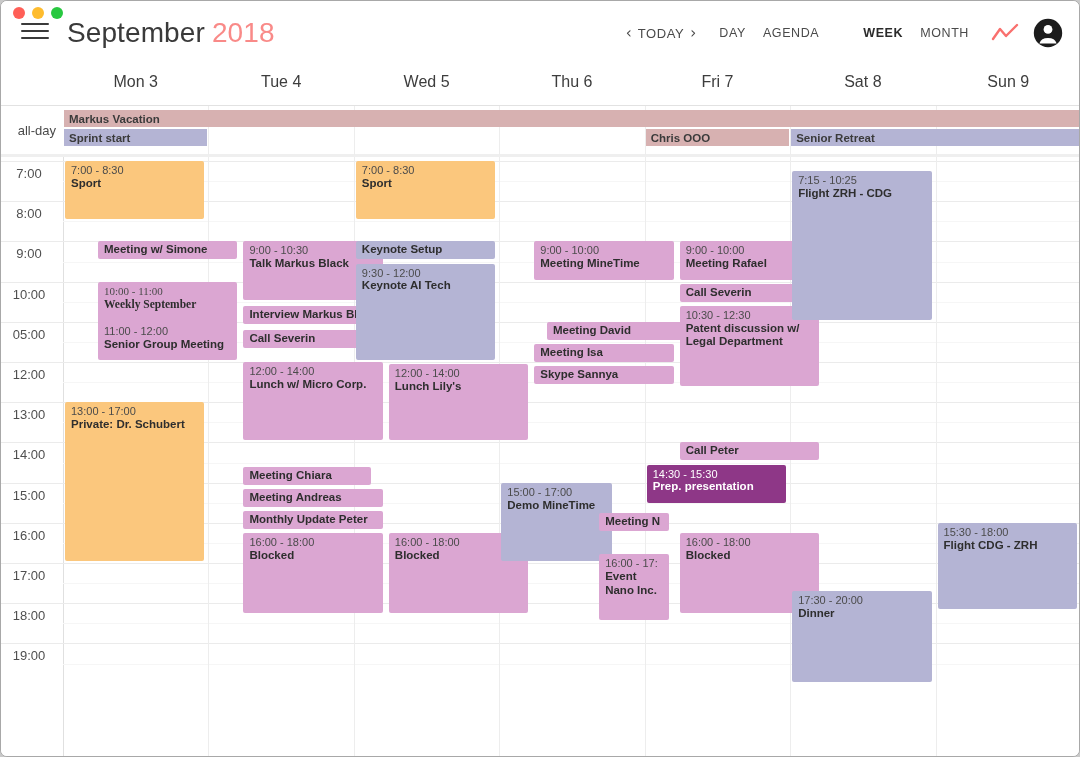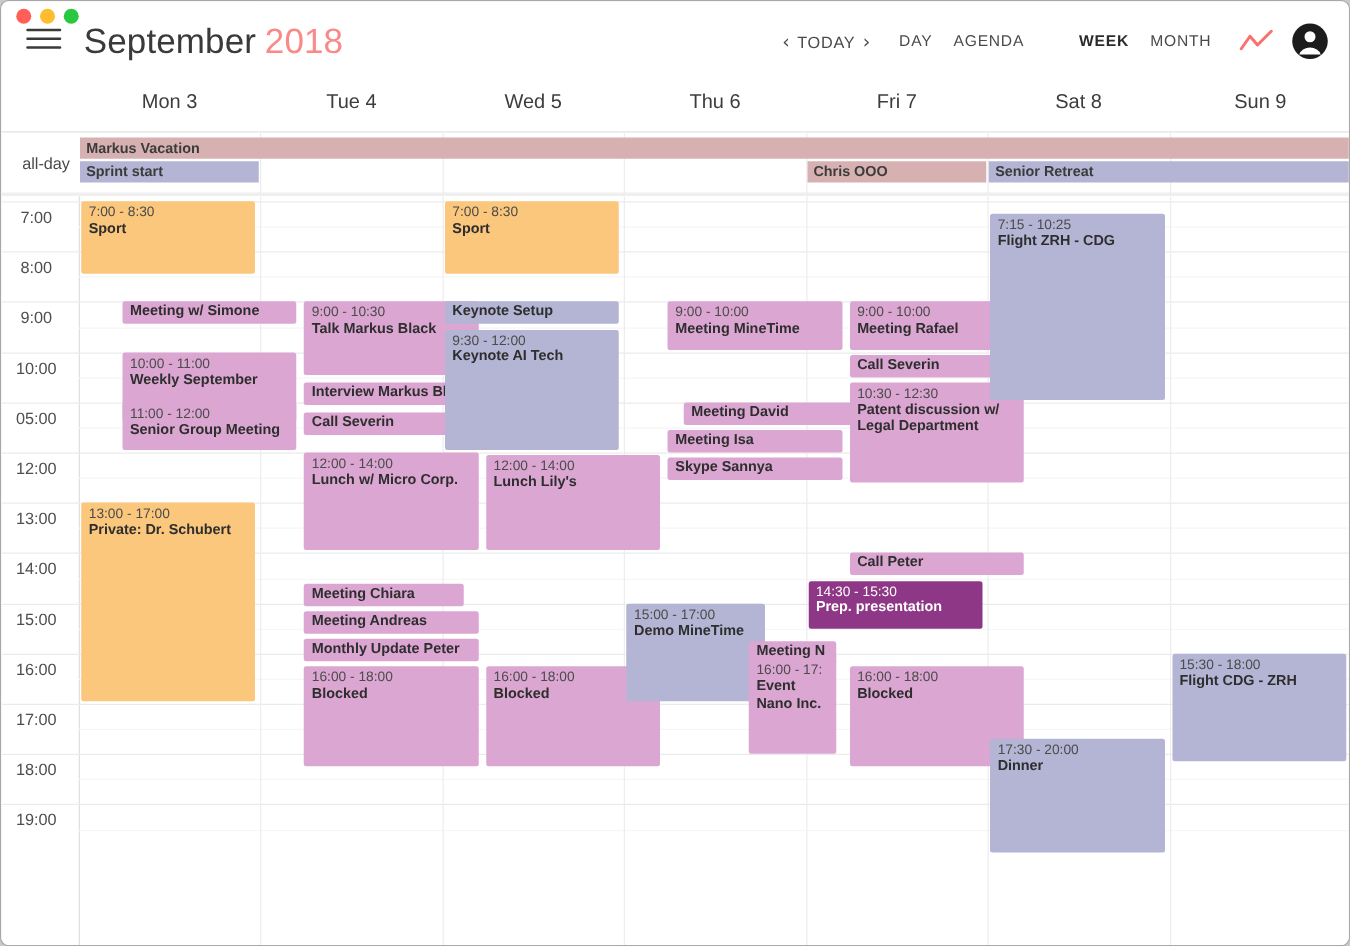--- a/index.html
+++ b/index.html
@@ -259,21 +259,21 @@
       <div class="col-line" style="left: 643.714px;"></div>
       <div class="col-line" style="left: 789.143px;"></div>
       <div class="col-line" style="left: 934.571px;"></div>
       <div class="evt c-org" style="left: 64px; width: 139.429px; top: 4px; height: 58.3px; z-index: 2;">
         <span class="t">7:00 - 8:30</span>
         <span class="n">Sport</span>
       </div>
       <div class="evt c-pink compact" style="left: 64px; width: 139.429px; top: 84.4px; height: 18.1px; z-index: 2;">
         <span class="n">Meeting w/ Simone</span>
       </div>
-      <div class="evt c-pink" style="left: 64px; width: 139.429px; top: 124.6px; height: 55px; z-index: 2;">
+      <div class="evt c-pink" style="left: 64px; width: 139.429px; top: 124.6px; height: 55px; z-index: 2; font-family: Liberation Serif, serif;">
         <span class="t">10:00 - 11:00</span>
         <span class="n">Weekly September</span>
       </div>
       <div class="evt c-pink" style="left: 64px; width: 139.429px; top: 164.8px; height: 38.2px; z-index: 2;">
         <span class="t">11:00 - 12:00</span>
         <span class="n">Senior Group Meeting</span>
       </div>
       <div class="evt c-org" style="left: 64px; width: 139.429px; top: 245.2px; height: 158.8px; z-index: 2;">
         <span class="t">13:00 - 17:00</span>
         <span class="n">Private: Dr. Schubert</span>
@@ -337,21 +337,21 @@
       <div class="evt c-pink compact" style="left: 500.286px; width: 139.429px; top: 209.02px; height: 18.1px; z-index: 2;">
         <span class="n">Skype Sannya</span>
       </div>
       <div class="evt c-peri" style="left: 500.286px; width: 110.343px; top: 325.6px; height: 78.4px; z-index: 2;">
         <span class="t">15:00 - 17:00</span>
         <span class="n">Demo MineTime</span>
       </div>
       <div class="evt c-pink compact" style="left: 565.183px; width: 69.8057px; top: 355.75px; height: 18.1px; z-index: 5;">
         <span class="n">Meeting N</span>
       </div>
-      <div class="evt c-pink" style="left: 565.183px; width: 69.8057px; top: 370px; height: 76px; z-index: 5;">
+      <div class="evt c-pink" style="left: 565.183px; width: 69.8057px; top: 397px; height: 66px; z-index: 5;">
         <span class="t">16:00 - 17:</span>
         <span class="n">Event Nano Inc.</span>
       </div>
       <div class="evt c-pink" style="left: 645.714px; width: 139.429px; top: 84.4px; height: 38.2px; z-index: 2;">
         <span class="t">9:00 - 10:00</span>
         <span class="n">Meeting Rafael</span>
       </div>
       <div class="evt c-pink compact" style="left: 645.714px; width: 139.429px; top: 126.61px; height: 18.1px; z-index: 2;">
         <span class="n">Call Severin</span>
       </div>

